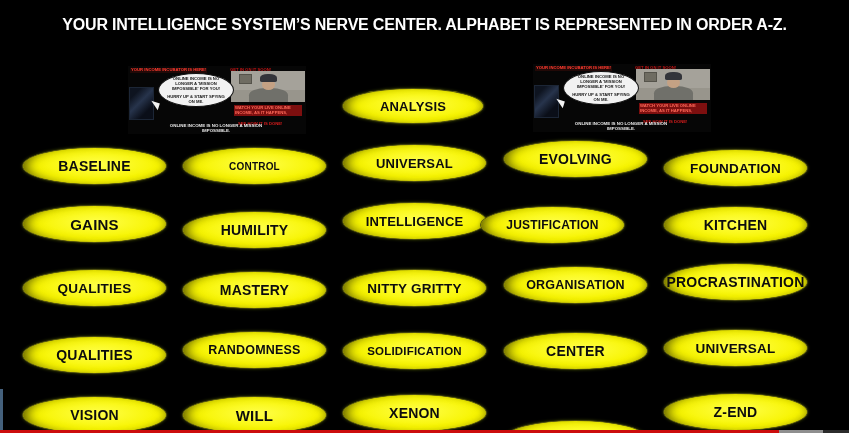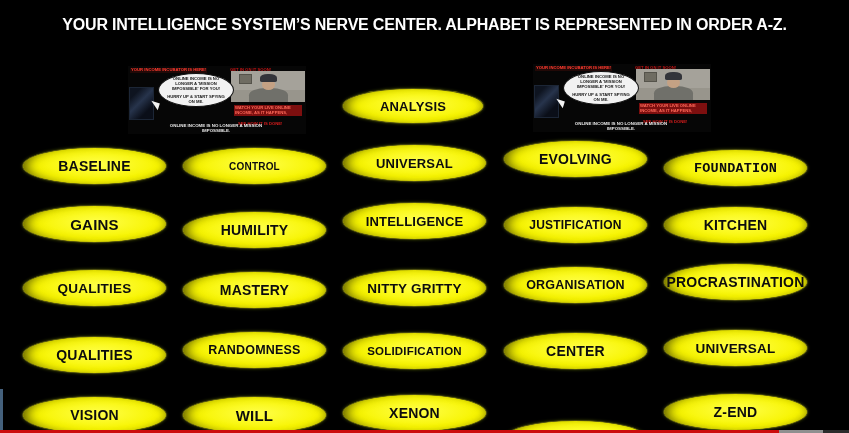--- a/index.html
+++ b/index.html
@@ -104,25 +104,25 @@
     <div class="t-red t-r2">SEE HOW IT IS DONE!</div>
     <div class="t-bot">ONLINE INCOME IS NO LONGER A MISSION IMPOSSIBLE.</div>
   </div>
 
   <div id="oval-grid">
       <div class="oval" style="left: 342px; top: 88px; width: 140px; height: 34px; font-size: 13px;">ANALYSIS</div>
       <div class="oval" style="left: 22px; top: 147px; width: 143px; height: 36px; font-size: 14px;">BASELINE</div>
       <div class="oval" style="left: 182px; top: 147px; width: 143px; height: 36px; font-size: 10px;">CONTROL</div>
       <div class="oval" style="left: 342px; top: 144px; width: 143px; height: 36px; font-size: 13px;">UNIVERSAL</div>
       <div class="oval" style="left: 503px; top: 140px; width: 143px; height: 36px; font-size: 14px;">EVOLVING</div>
-      <div class="oval" style="left: 663px; top: 149px; width: 143px; height: 36px; font-size: 13.5px; font-family: Liberation Mono, monospace;">FOUNDATION</div>
+      <div class="oval" style="left: 663px; top: 149px; width: 143px; height: 36px; font-size: 13.5px;">FOUNDATION</div>
       <div class="oval" style="left: 22px; top: 205px; width: 143px; height: 36px; font-size: 15px;">GAINS</div>
       <div class="oval" style="left: 182px; top: 211px; width: 143px; height: 36px; font-size: 14px;">HUMILITY</div>
       <div class="oval" style="left: 342px; top: 202px; width: 143px; height: 36px; font-size: 13px; text-align: right;">INTELLIGENCE</div>
-      <div class="oval" style="left: 503px; top: 206px; width: 143px; height: 36px; font-size: 12px;">JUSTIFICATION</div>
+      <div class="oval" style="left: 480px; top: 206px; width: 143px; height: 36px; font-size: 12px;">JUSTIFICATION</div>
       <div class="oval" style="left: 663px; top: 206px; width: 143px; height: 36px; font-size: 14px;">KITCHEN</div>
       <div class="oval" style="left: 22px; top: 269px; width: 143px; height: 36px; font-size: 13.5px;">QUALITIES</div>
       <div class="oval" style="left: 182px; top: 271px; width: 143px; height: 36px; font-size: 14px;">MASTERY</div>
       <div class="oval" style="left: 342px; top: 269px; width: 143px; height: 36px; font-size: 13.5px;">NITTY GRITTY</div>
       <div class="oval" style="left: 503px; top: 266px; width: 143px; height: 36px; font-size: 12.5px;">ORGANISATION</div>
       <div class="oval" style="left: 663px; top: 263px; width: 143px; height: 36px; font-size: 14px;">PROCRASTINATION</div>
       <div class="oval" style="left: 22px; top: 336px; width: 143px; height: 36px; font-size: 14px;">QUALITIES</div>
       <div class="oval" style="left: 182px; top: 331px; width: 143px; height: 36px; font-size: 12.5px;">RANDOMNESS</div>
       <div class="oval" style="left: 342px; top: 332px; width: 143px; height: 36px; font-size: 11.5px;">SOLIDIFICATION</div>
       <div class="oval" style="left: 503px; top: 332px; width: 143px; height: 36px; font-size: 14px;">CENTER</div>

